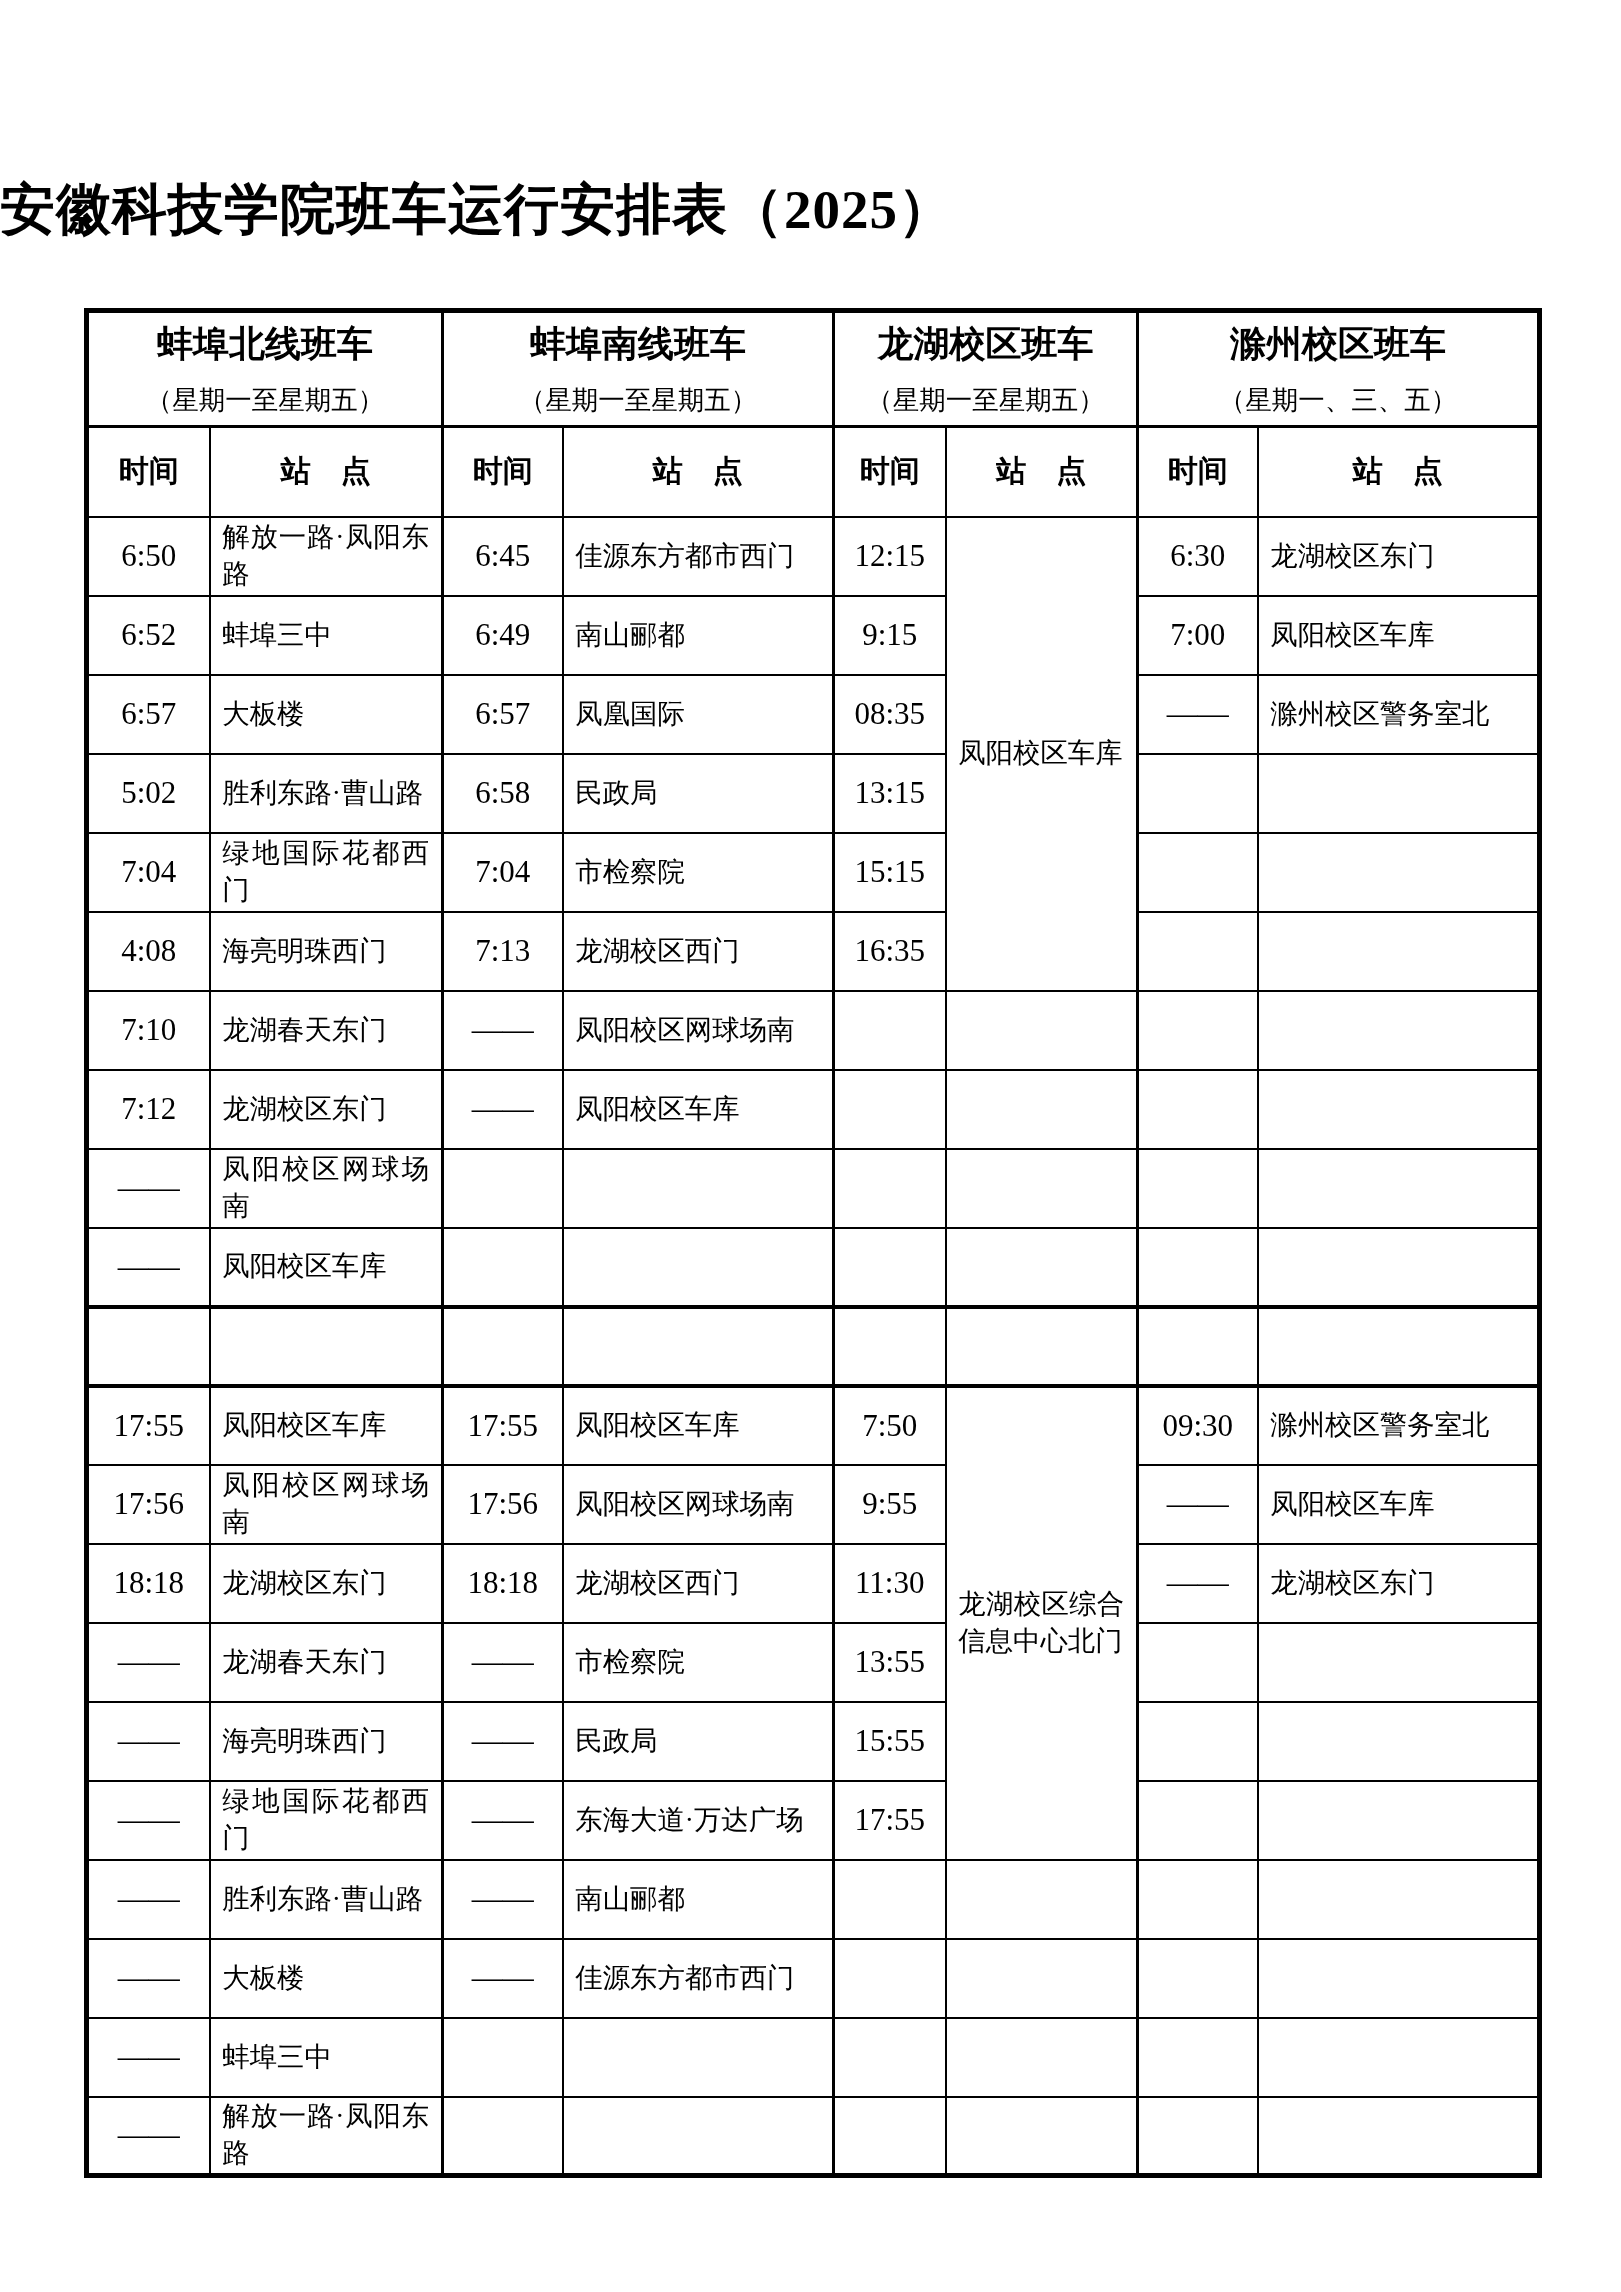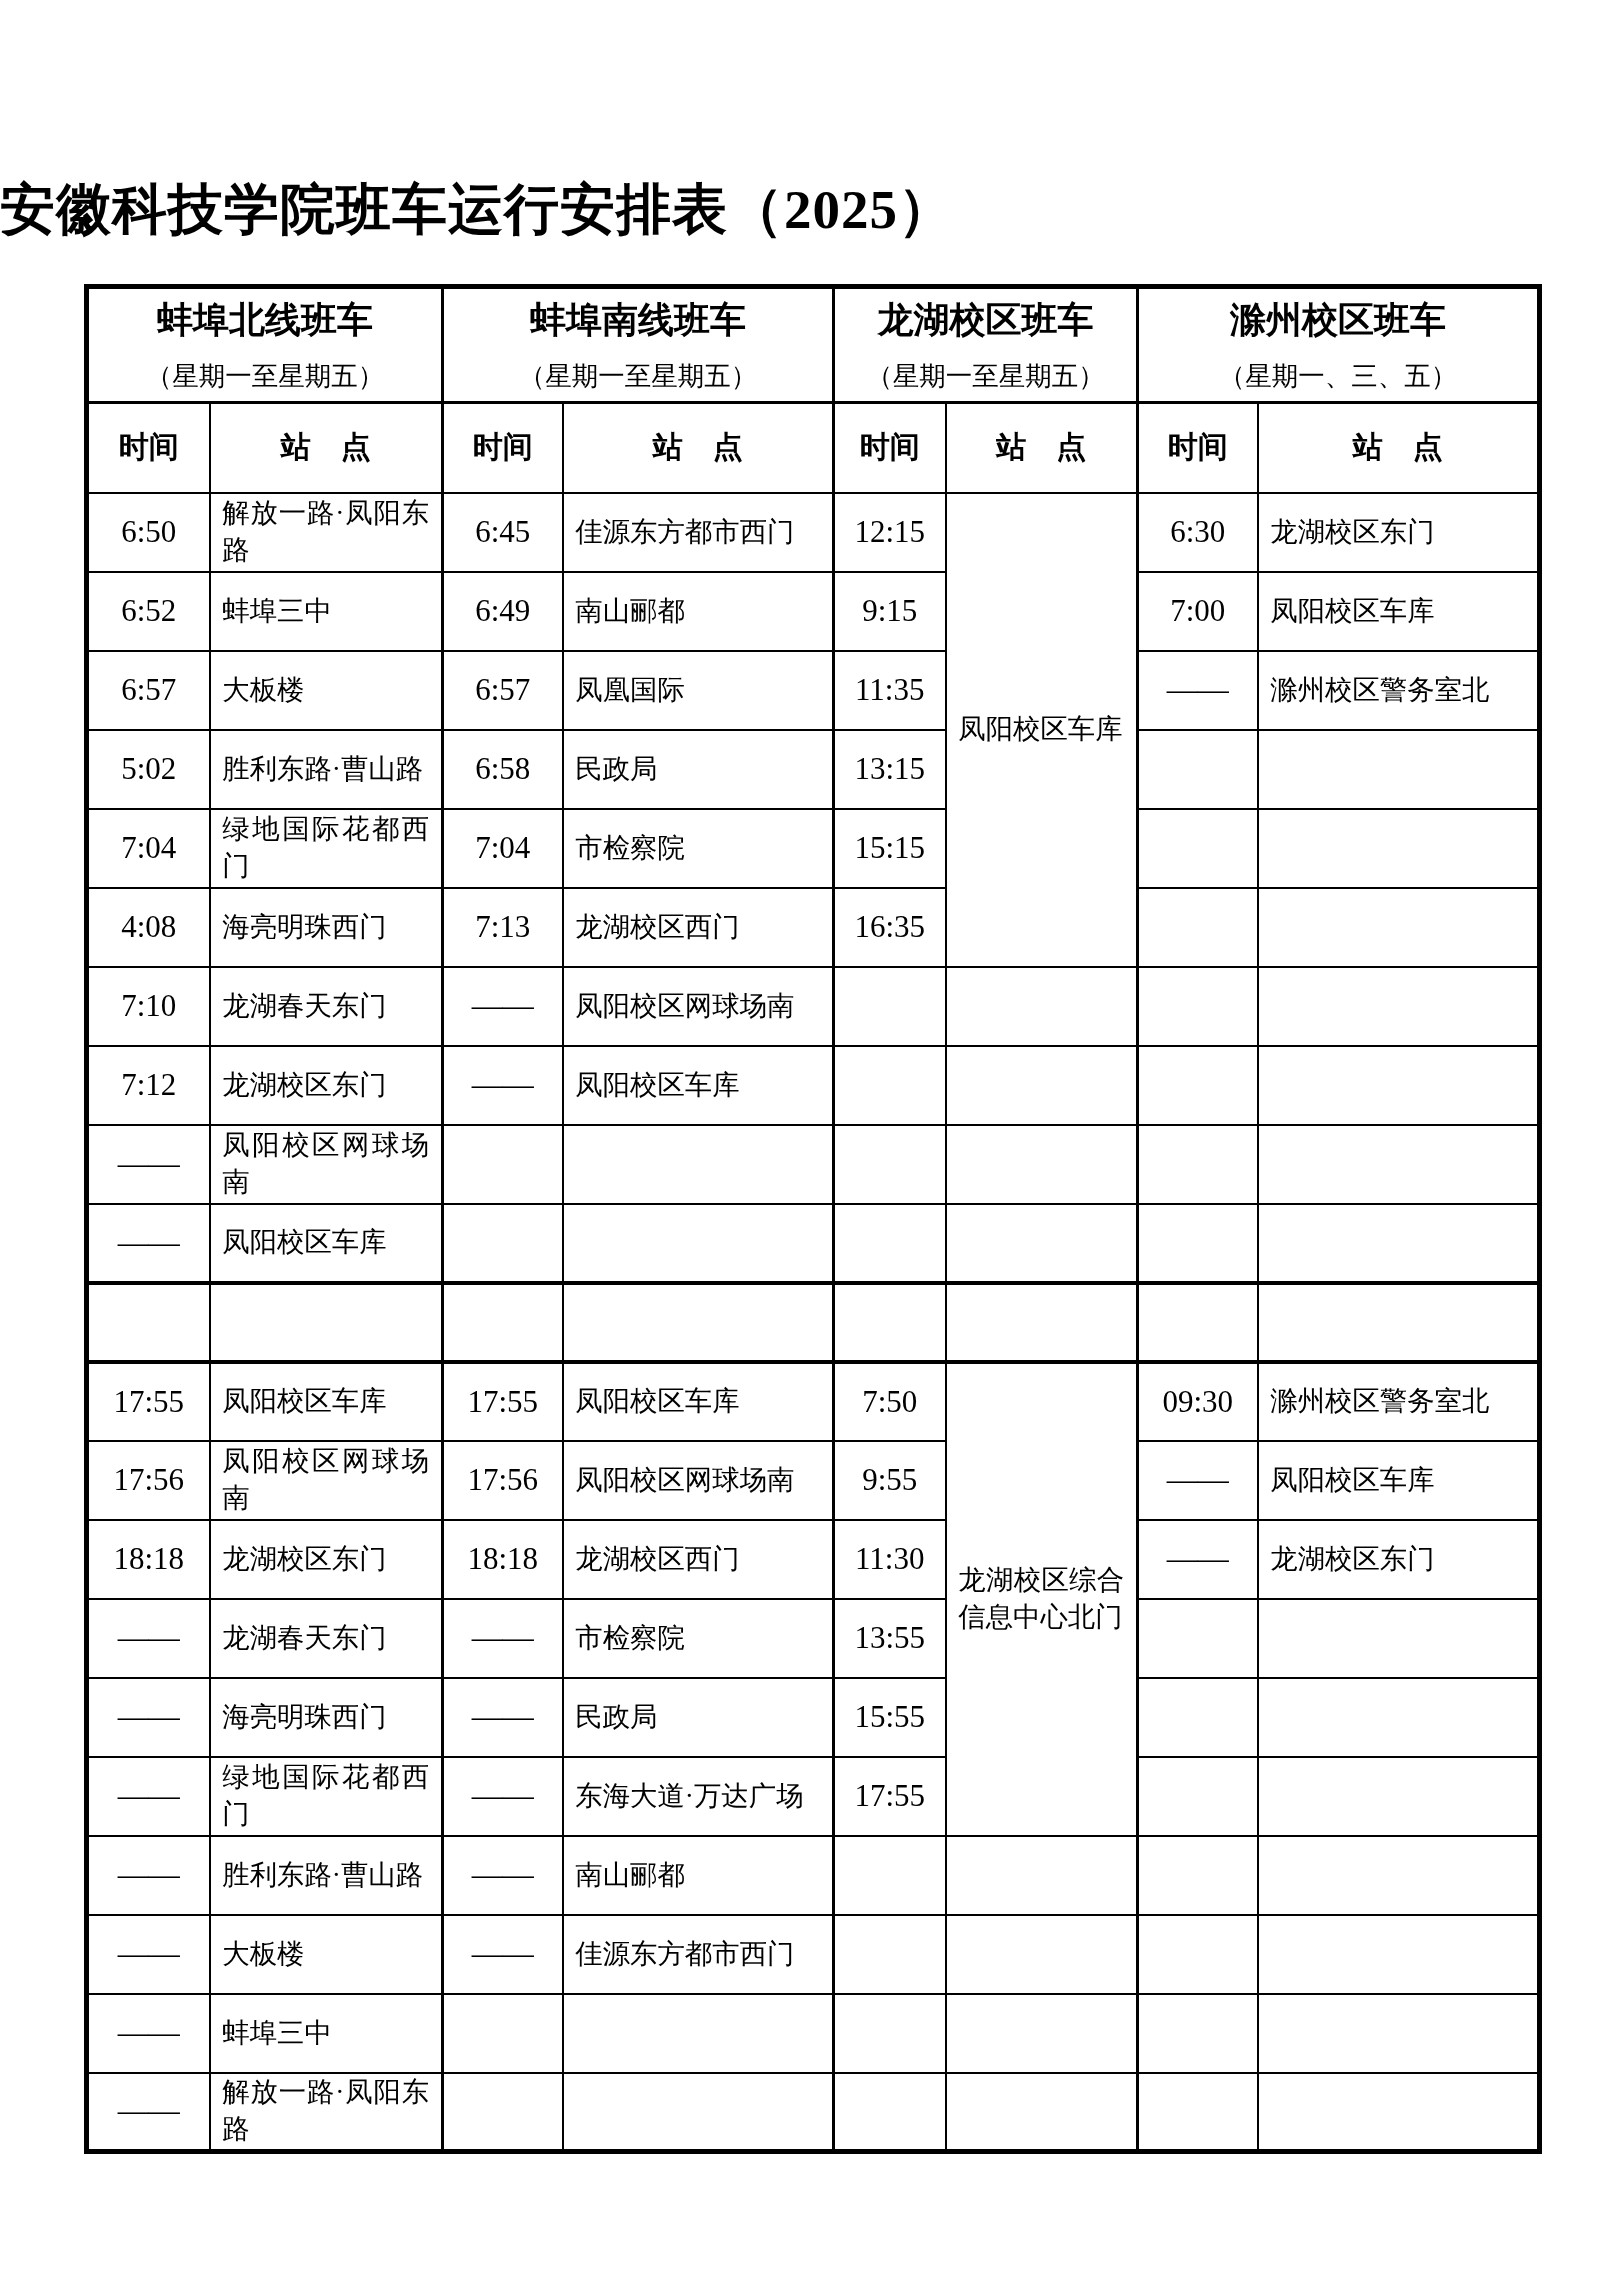--- a/index.html
+++ b/index.html
@@ -7,21 +7,21 @@
     width:1621px;height:2293px;background:#ffffff;color:#000;
     position:relative;
     font-family:"Liberation Serif","DejaVu Serif",serif;
   }
   .title{
     position:absolute;top:173px;left:0;width:100%;
     text-align:left;font-size:55px;font-weight:bold;letter-spacing:1px;
     white-space:nowrap;
   }
   table.sched{
-    position:absolute;left:84px;top:284px;width:1452px;
+    position:absolute;left:84px;top:308px;width:1452px;
     border-collapse:collapse;table-layout:fixed;
     border:5.9px solid #000;
     padding-left:12px;
   }
   td{border:2.9px solid #000;overflow:hidden;vertical-align:middle;}
   tr.ghr{height:116px;}
   tr.chr{height:90px;}
   tr.dr{height:79px;}
   td.gh{text-align:center;border-bottom-width:3.9px;}
   .gname{font-size:36px;font-weight:bold;line-height:1.2;}
@@ -97,21 +97,21 @@
       <td class="s">南山郦都</td>
       <td class="t gd">9:15</td>
       <td class="t gd">7:00</td>
       <td class="s">凤阳校区车库</td>
     </tr>
     <tr class="dr">
       <td class="t">6:57</td>
       <td class="s">大板楼</td>
       <td class="t gd">6:57</td>
       <td class="s">凤凰国际</td>
-      <td class="t gd">11:35</td>
+      <td class="t gd">08:35</td>
       <td class="t gd">——</td>
       <td class="s">滁州校区警务室北</td>
     </tr>
     <tr class="dr">
       <td class="t">5:02</td>
       <td class="s">胜利东路·曹山路</td>
       <td class="t gd">6:58</td>
       <td class="s">民政局</td>
       <td class="t gd">13:15</td>
       <td class="t gd"></td>

